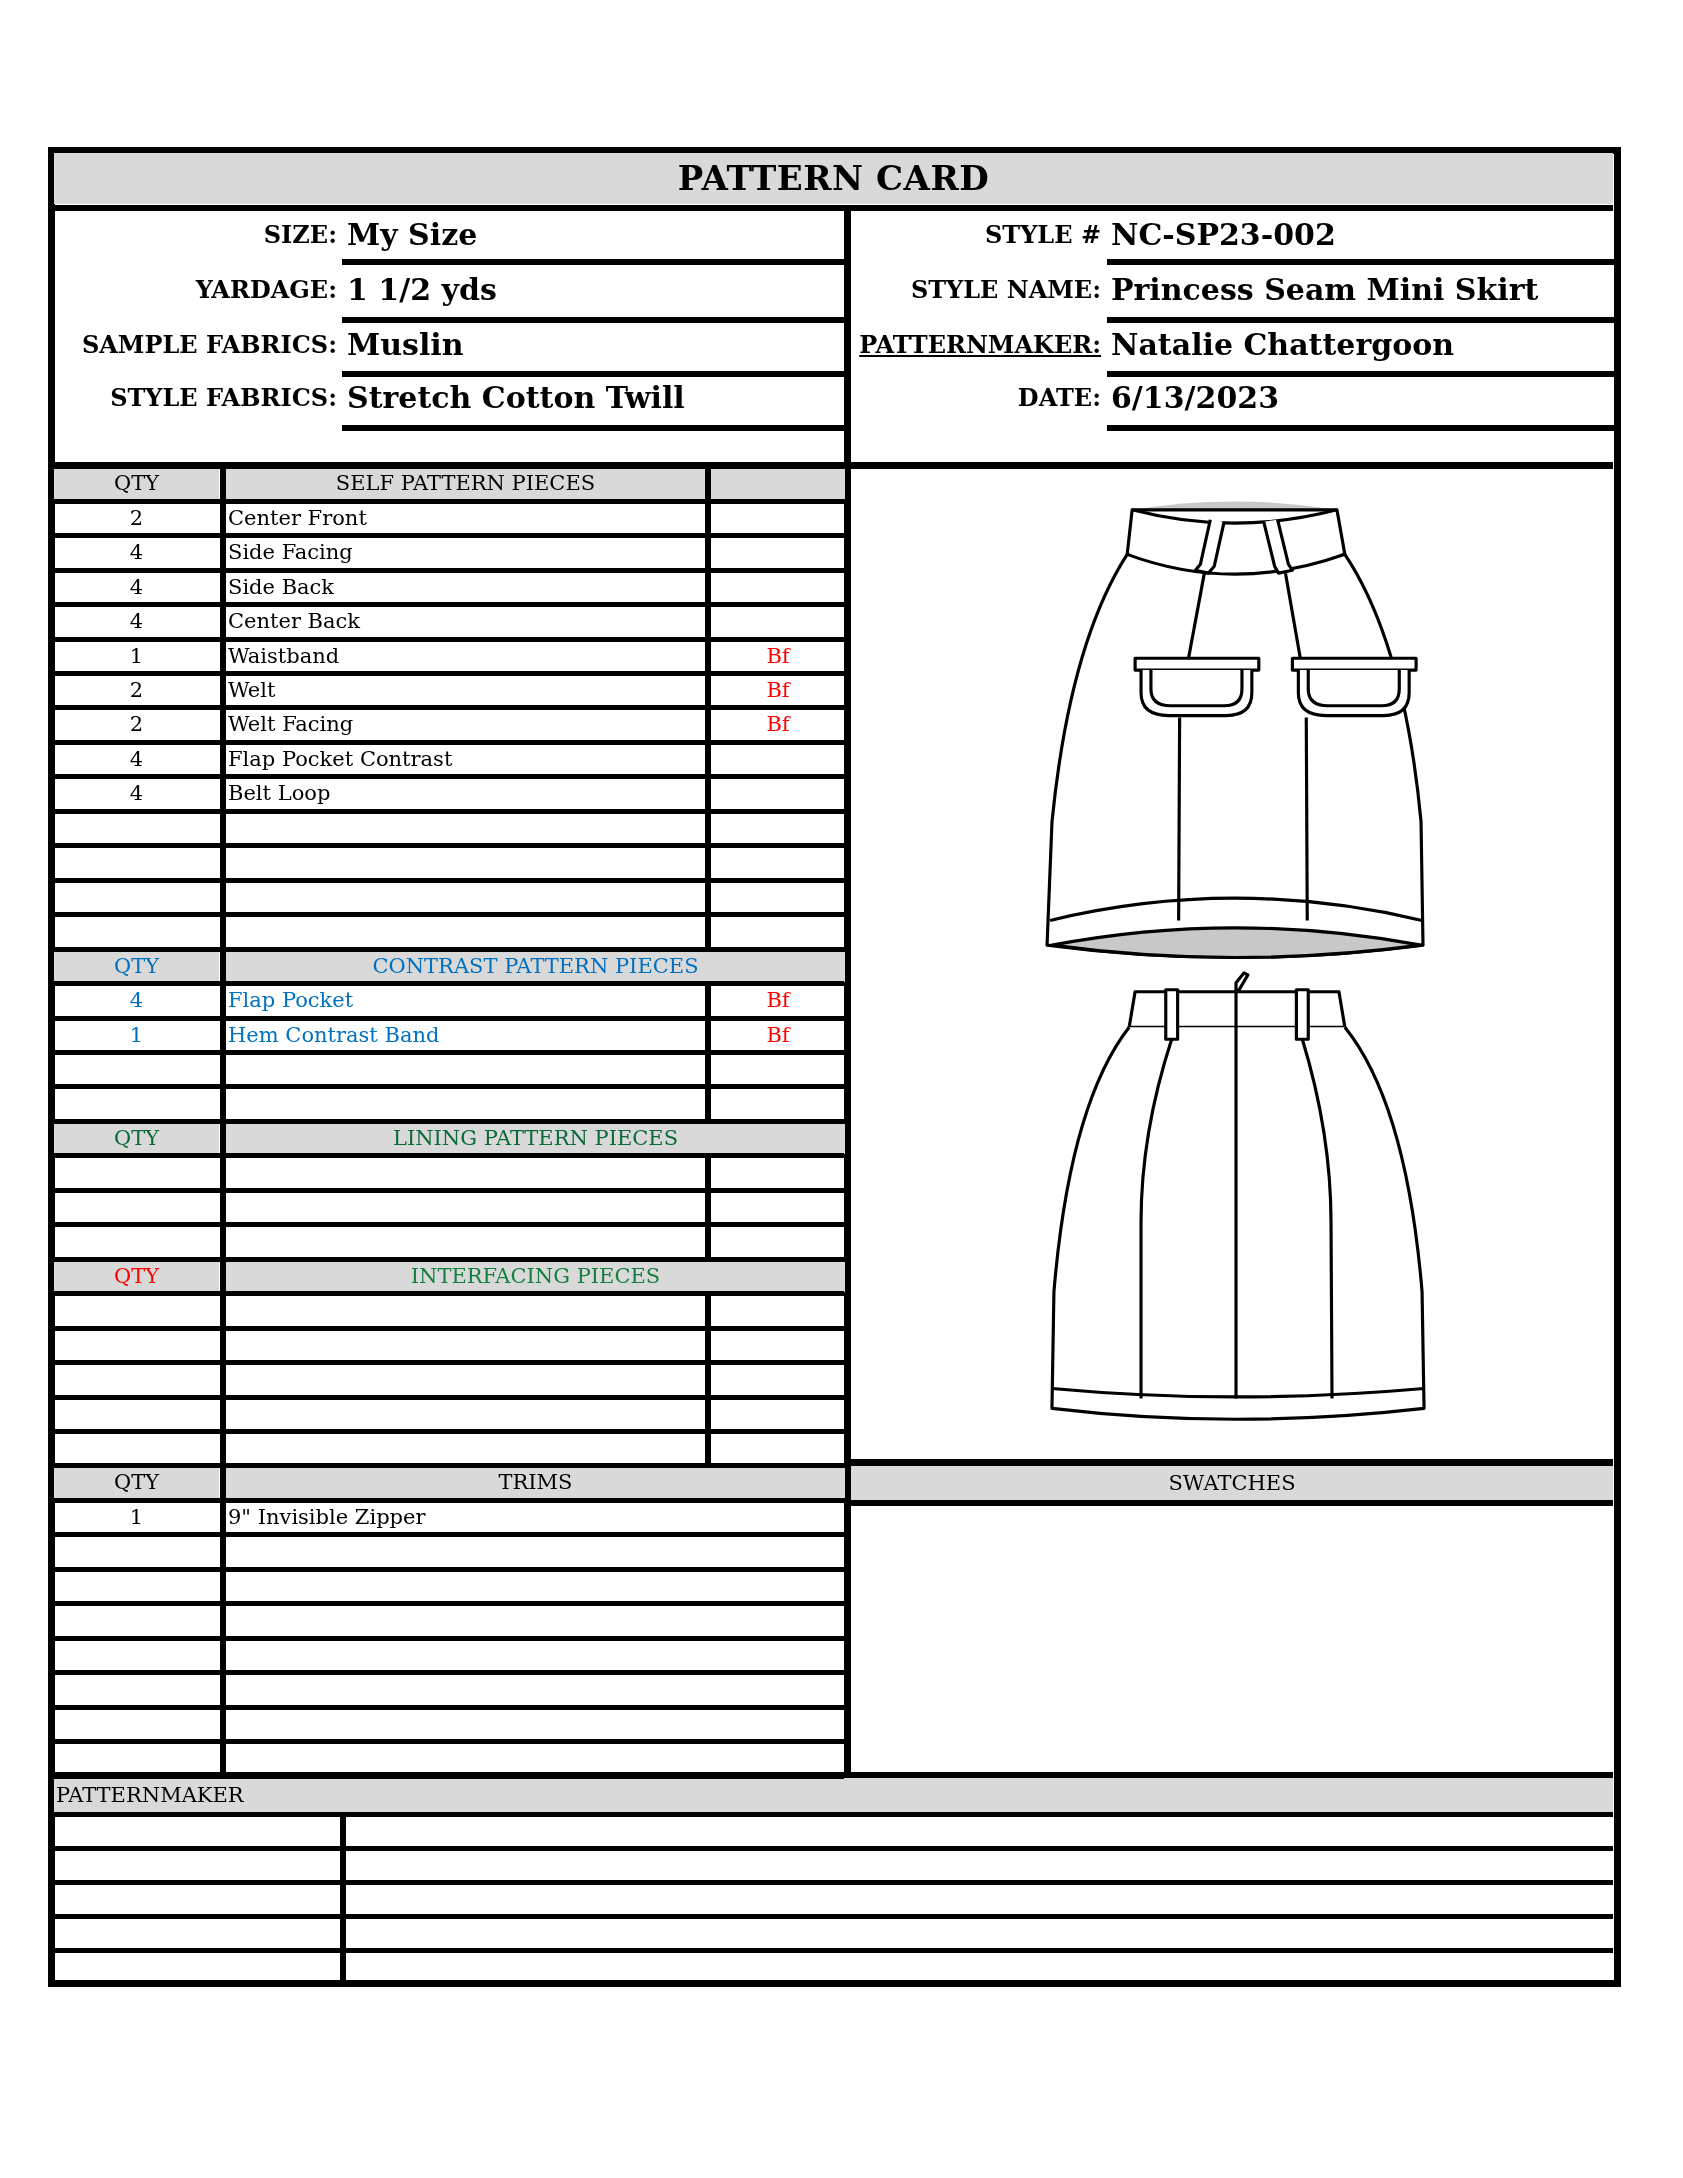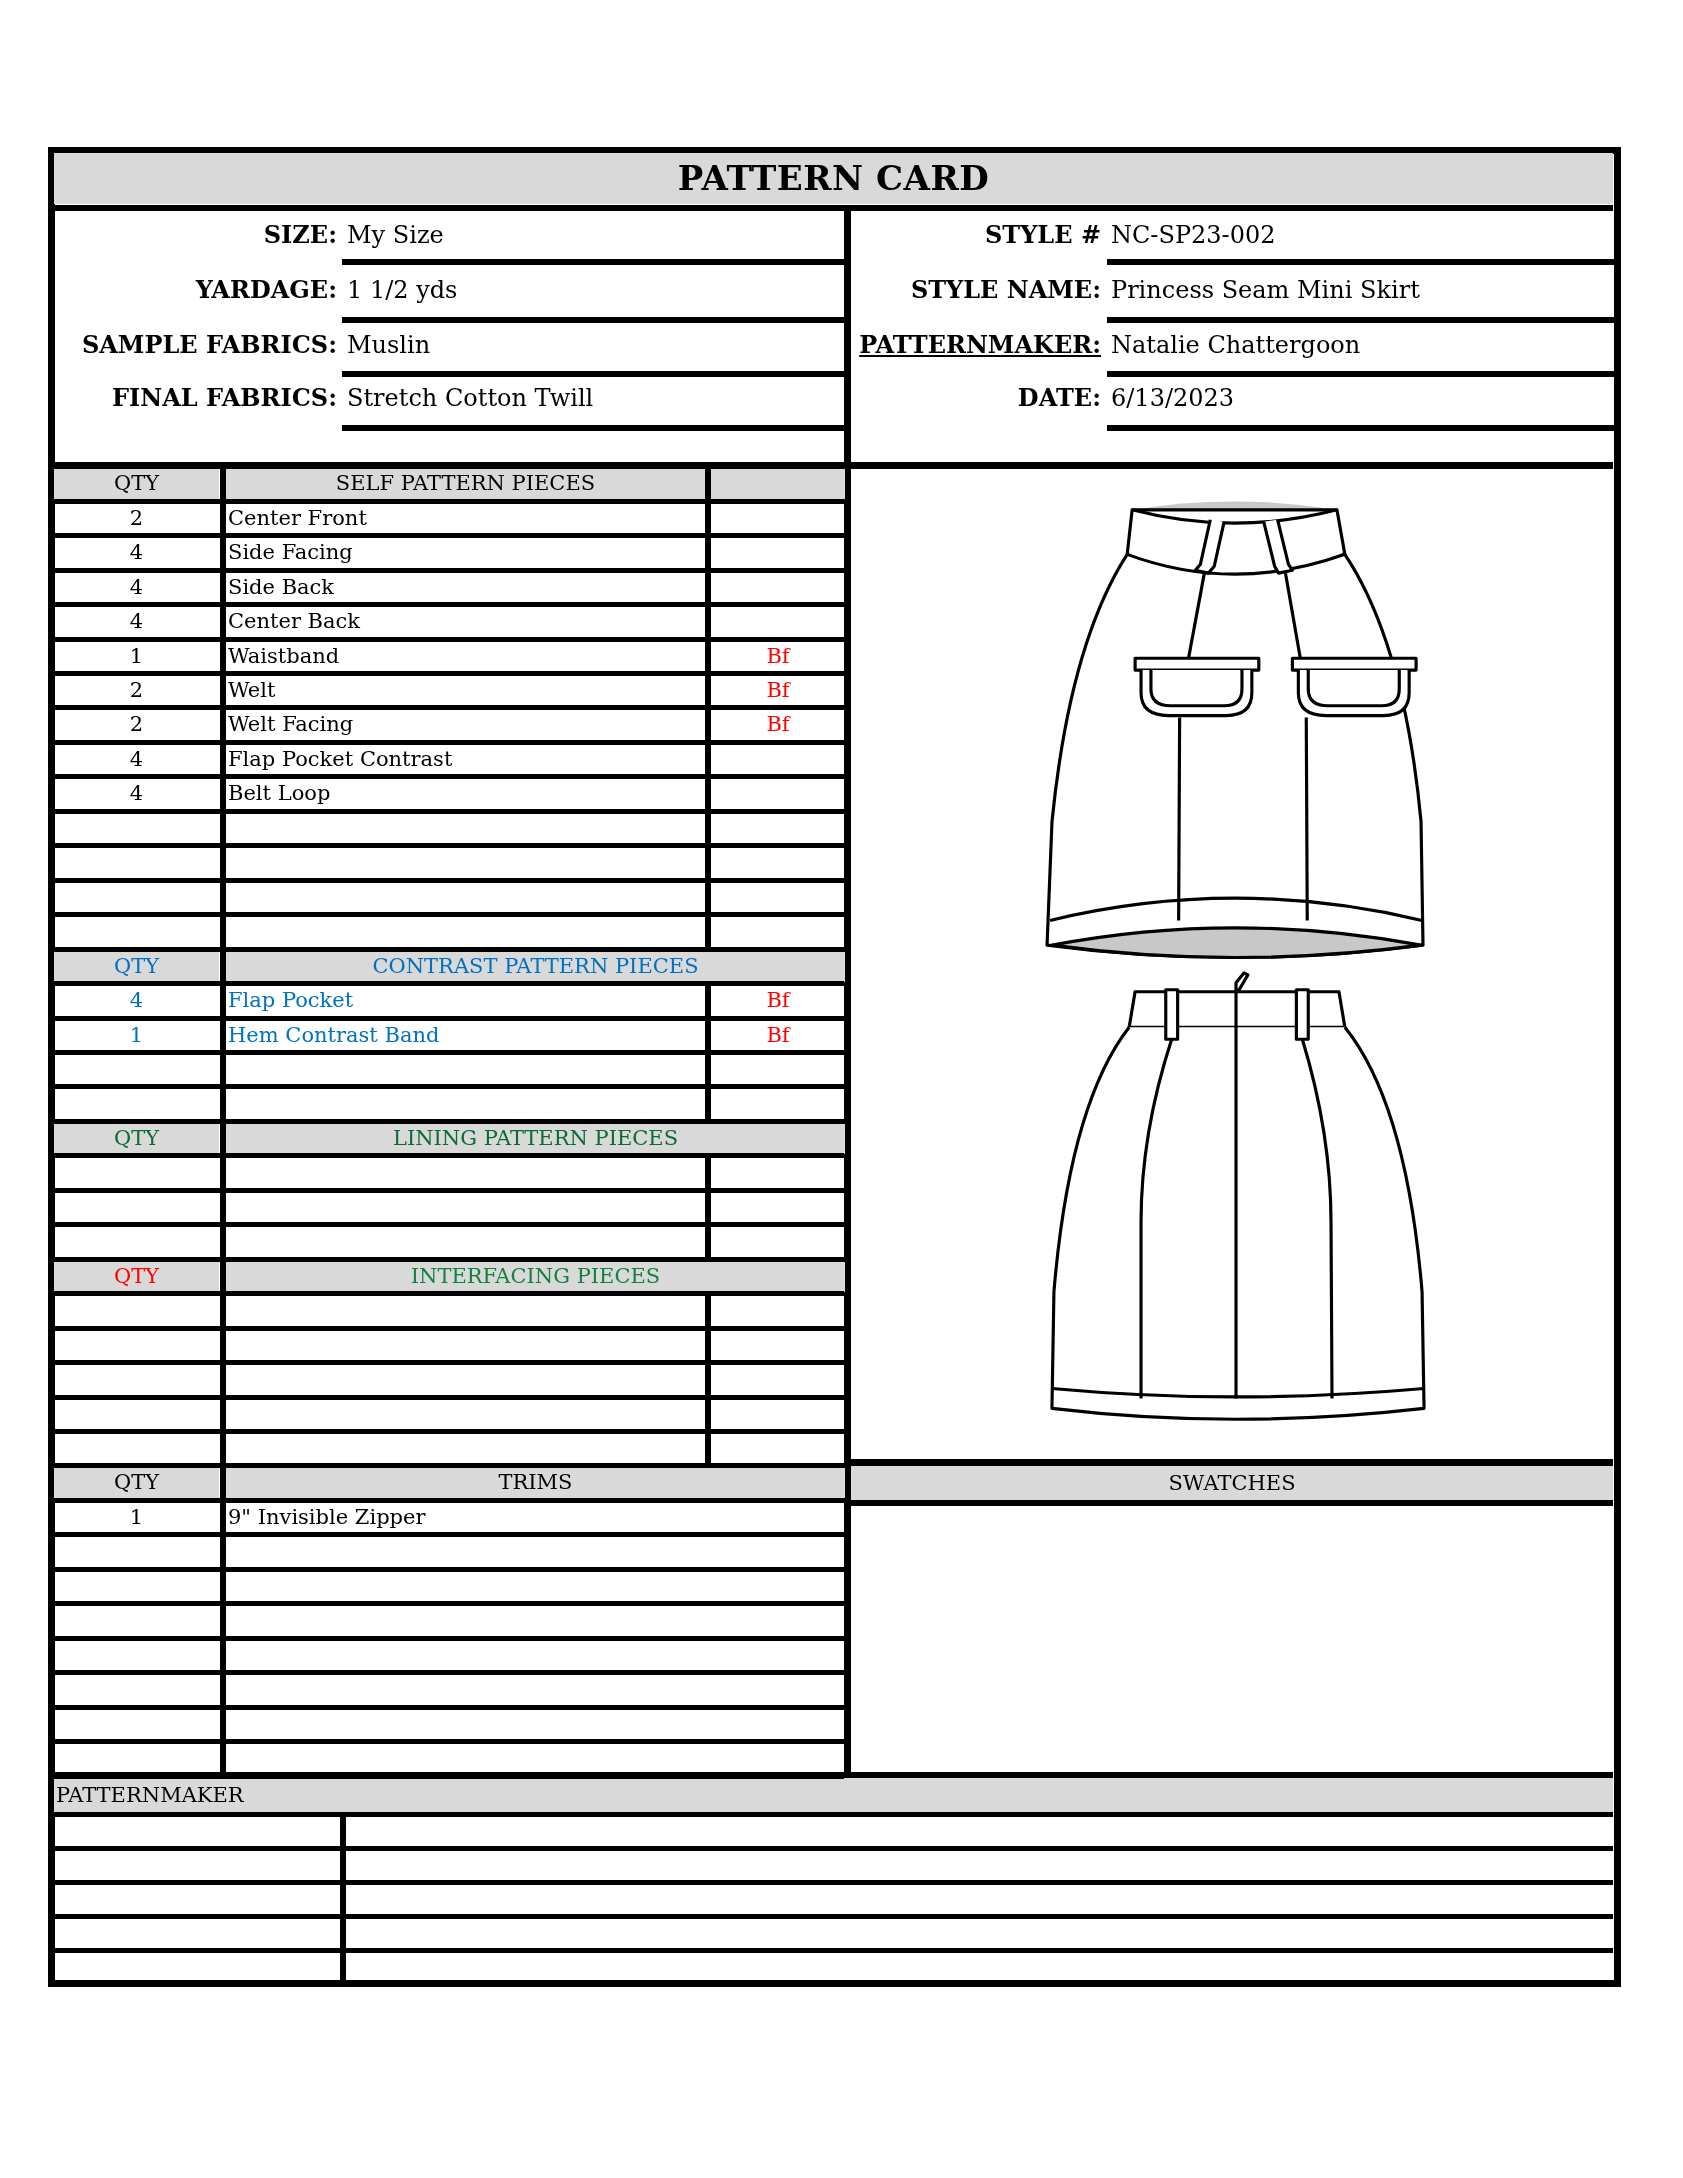--- a/index.html
+++ b/index.html
@@ -3,21 +3,21 @@
 <meta charset="utf-8">
 <style>
   html, body { margin:0; padding:0; background:#ffffff; }
   body { width:1683px; height:2178px; position:relative; overflow:hidden;
          font-family:"DejaVu Serif","Liberation Serif",serif; color:#000; }
   .abs { position:absolute; box-sizing:border-box; }
   .blk { background:#000; position:absolute; }
   .gray { background:#D9D9D9; }
   .title { font-weight:bold; font-size:34px; text-align:center; line-height:51px; letter-spacing:0.5px; }
   .lbl { position:absolute; font-weight:bold; font-size:24px; text-align:right; white-space:nowrap; line-height:30px; }
-  .val { position:absolute; font-weight:normal; font-size:24px; white-space:nowrap; line-height:30px; }
+  .val { position:absolute; font-weight:bold; font-size:30px; white-space:nowrap; line-height:30px; }
   .cell { position:absolute; font-size:21px; white-space:nowrap; line-height:30px; overflow:hidden; }
   .hdr { font-size:21px; text-align:center; }
   .qty { text-align:center; }
   .bf { text-align:center; color:#FF0000; }
   .skirt svg { display:block; }
 </style>
 </head>
 <body>
 
 <div class="abs" style="left:48px; top:147px; width:1573px; height:1840px; border:7px solid #000;"></div>
@@ -99,21 +99,21 @@
 
 <div class="lbl" style="left:54px; width:283px; top:220px;">SIZE:</div>
 <div class="val" style="left:347px; top:220px;">My Size</div>
 <div class="blk" style="left:342px; top:259px; width:503px; height:6px;"></div>
 <div class="lbl" style="left:54px; width:283px; top:275px;">YARDAGE:</div>
 <div class="val" style="left:347px; top:275px;">1 1/2 yds</div>
 <div class="blk" style="left:342px; top:317px; width:503px; height:6px;"></div>
 <div class="lbl" style="left:54px; width:283px; top:330px;">SAMPLE FABRICS:</div>
 <div class="val" style="left:347px; top:330px;">Muslin</div>
 <div class="blk" style="left:342px; top:371px; width:503px; height:6px;"></div>
-<div class="lbl" style="left:54px; width:283px; top:383px;">FINAL FABRICS:</div>
+<div class="lbl" style="left:54px; width:283px; top:383px;">STYLE FABRICS:</div>
 <div class="val" style="left:347px; top:383px;">Stretch Cotton Twill</div>
 <div class="blk" style="left:342px; top:425px; width:503px; height:6px;"></div>
 <div class="blk" style="left:342px; top:425px; width:503px; height:6px;"></div>
 <div class="lbl" style="left:851px; width:250px; top:220px;text-align:right;">STYLE #</div>
 <div class="val" style="left:1111px; top:220px;">NC-SP23-002</div>
 <div class="blk" style="left:1107px; top:259px; width:507px; height:6px;"></div>
 <div class="lbl" style="left:851px; width:250px; top:275px;">STYLE NAME:</div>
 <div class="val" style="left:1111px; top:275px;">Princess Seam Mini Skirt</div>
 <div class="blk" style="left:1107px; top:317px; width:507px; height:6px;"></div>
 <div class="lbl" style="left:851px; width:250px; top:330px;text-decoration:underline;">PATTERNMAKER:</div>

